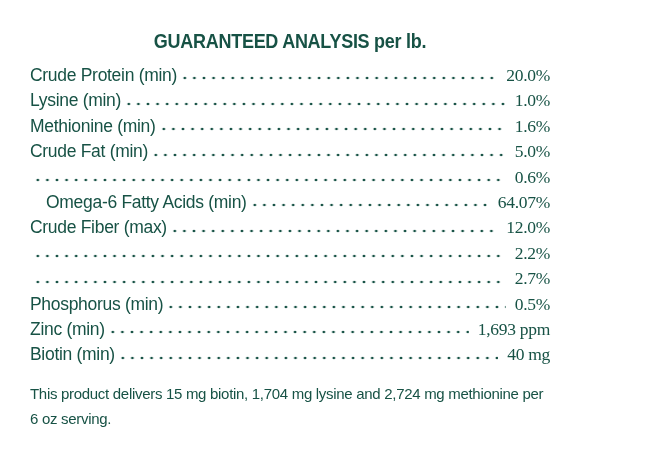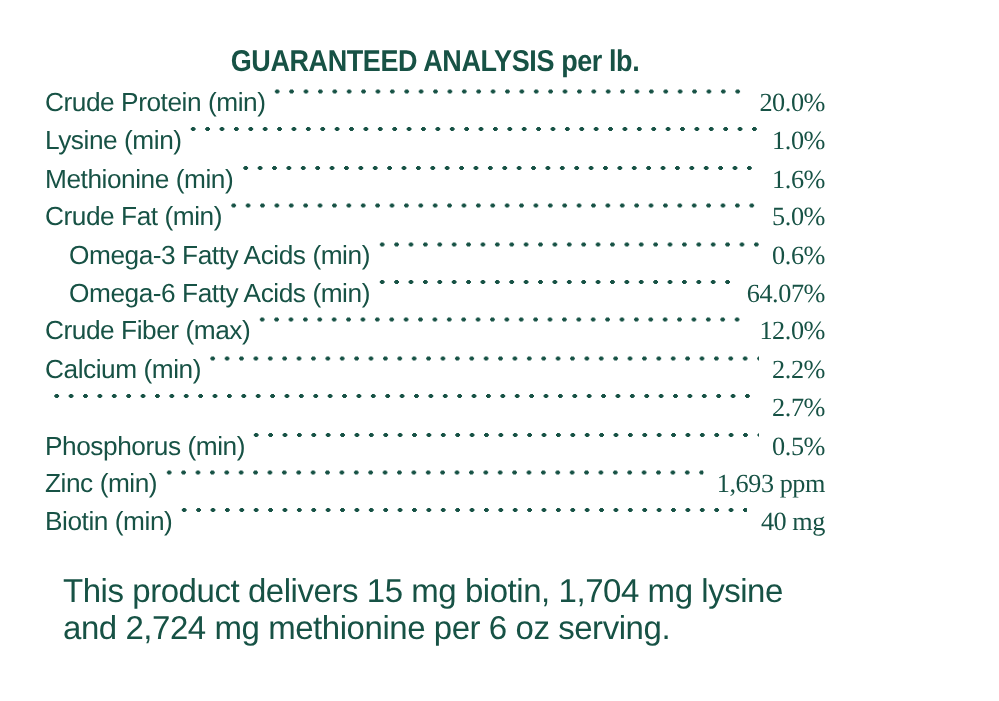--- a/index.html
+++ b/index.html
@@ -24,21 +24,21 @@
     font-weight: bold;
     text-align: center;
     letter-spacing: -0.3px;
     transform: scaleX(0.9);
     transform-origin: center;
     white-space: nowrap;
   }
   .rows { }
   .row {
     display: flex;
-    align-items: flex-start;
+    align-items: flex-end;
     height: 25.4px;
     font-size: 17.5px;
   }
   .lbl {
     white-space: nowrap;
     line-height: 1.05;
     letter-spacing: -0.3px;
   }
   .row.indent .lbl {
     padding-left: 16px;
@@ -52,23 +52,23 @@
     background-repeat: repeat-x;
     background-position: left center;
   }
   .val {
     white-space: nowrap;
     line-height: 1.05;
     letter-spacing: -0.3px;
     font-family: Liberation Serif, serif;
   }
   .footer {
-    margin: 17px 0 0 12px;
+    margin: 17px 0 0 0;
     max-width: 602px;
-    font-size: 22px;
+    font-size: 15px;
     line-height: 25px;
     letter-spacing: -0.3px;
   }
 </style>
 </head>
 <body>
 
 <div class="panel">
   <h1 class="title">GUARANTEED ANALYSIS per lb.</h1>
 
@@ -87,36 +87,34 @@
       <span class="lbl">Methionine (min)</span>
       <span class="dots"></span>
       <span class="val">1.6%</span>
     </div>
     <div class="row">
       <span class="lbl">Crude Fat (min)</span>
       <span class="dots"></span>
       <span class="val">5.0%</span>
     </div>
     <div class="row indent">
-      <span class="lbl">Omega-3 Fatty Acids (min)</span>
       <span class="dots"></span>
       <span class="val">0.6%</span>
     </div>
     <div class="row indent">
       <span class="lbl">Omega-6 Fatty Acids (min)</span>
       <span class="dots"></span>
       <span class="val">64.07%</span>
     </div>
     <div class="row">
       <span class="lbl">Crude Fiber (max)</span>
       <span class="dots"></span>
       <span class="val">12.0%</span>
     </div>
     <div class="row">
-      <span class="lbl">Calcium (min)</span>
       <span class="dots"></span>
       <span class="val">2.2%</span>
     </div>
     <div class="row">
       <span class="dots"></span>
       <span class="val">2.7%</span>
     </div>
     <div class="row">
       <span class="lbl">Phosphorus (min)</span>
       <span class="dots"></span>

